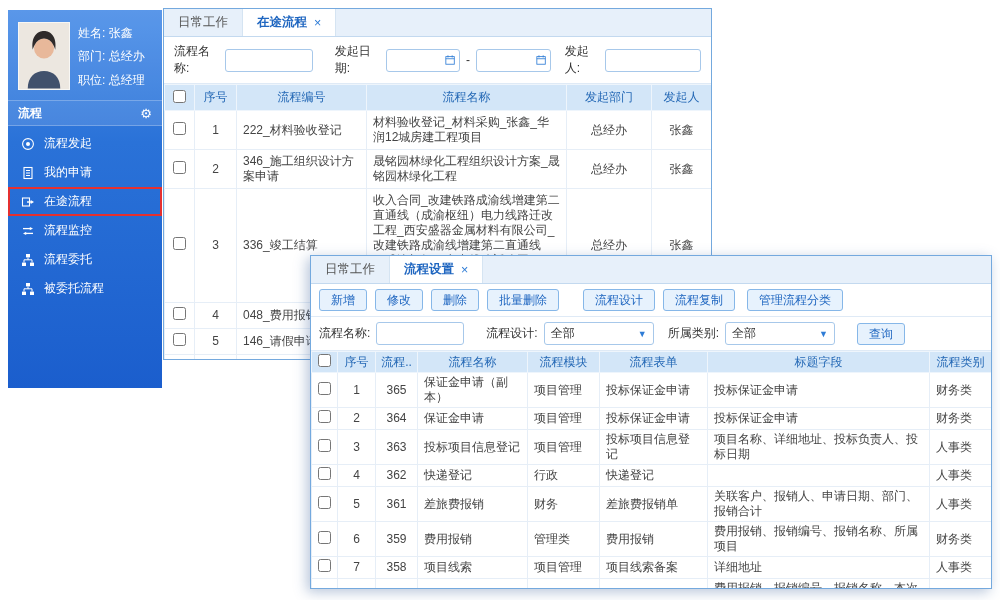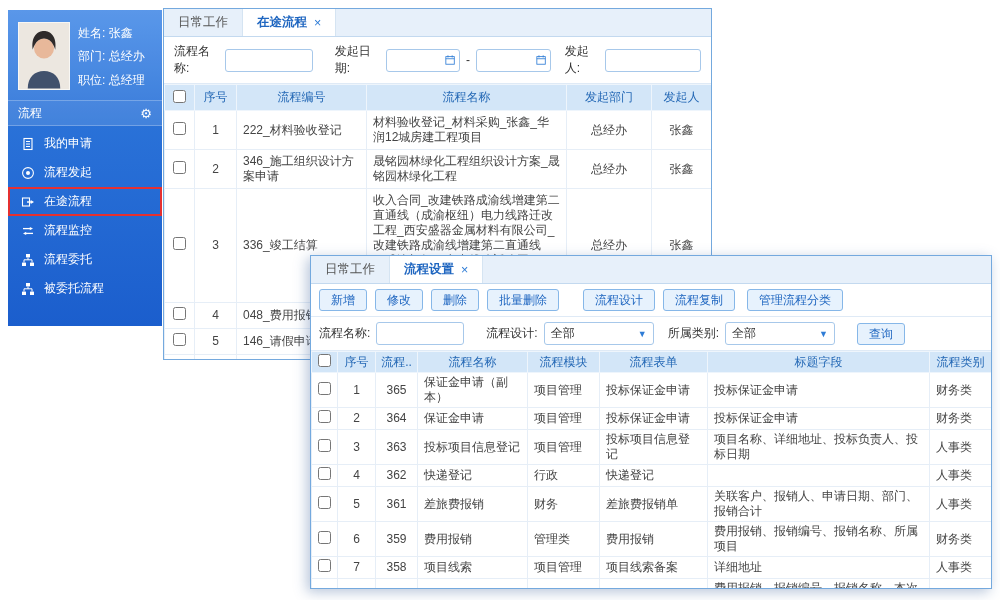--- a/index.html
+++ b/index.html
@@ -1,28 +1,28 @@
 <!DOCTYPE html>
 <html><head>
 <meta charset="utf-8">
 <style>
   *{box-sizing:border-box;margin:0;padding:0;}
   html,body{width:1000px;height:600px;}
   body{background:#fff;font-family:"Liberation Sans","DejaVu Sans",sans-serif;position:relative;overflow:hidden;}
   .screen{position:absolute;inset:0;background:#fff;}
 
   
-  .sidebar{position:absolute;left:8px;top:10px;width:154px;height:316px;
+  .sidebar{position:absolute;left:8px;top:10px;width:154px;height:378px;
     background:linear-gradient(180deg,#4c8fe8 0%,#2a72d8 35%,#1b5ecd 100%);
     color:#fff;font-size:12px;}
   .profile{display:flex;gap:8px;padding:12px 8px 8px 10px;background:rgba(255,255,255,.08);}
   .photo{width:52px;height:68px;flex:none;border:1px solid rgba(255,255,255,.65);background:#ece7e0;overflow:hidden;}
   .pinfo{display:flex;flex-direction:column;justify-content:center;line-height:1.95;white-space:nowrap;}
   .section-head{display:flex;justify-content:space-between;align-items:center;height:26px;padding:1px 10px;
-    font-weight:normal;background:rgba(255,255,255,.12);
+    font-weight:bold;background:rgba(255,255,255,.12);
     border-top:1px solid rgba(255,255,255,.25);border-bottom:1px solid rgba(255,255,255,.25);}
   .gear{cursor:pointer;font-size:13px;line-height:1;}
   .menu{padding-top:3px;}
   .mi{display:flex;align-items:center;gap:9px;height:29px;padding:0 13px;cursor:pointer;}
   .mi .ic{width:14px;height:14px;display:flex;flex:none;}
   .mi.selected{outline:2px solid #e53030;outline-offset:-2px;}
 
   
   .win{position:absolute;background:#fff;border:1px solid #74a9de;overflow:hidden;}
   .win1{left:163px;top:8px;width:549px;height:352px;z-index:1;}
@@ -82,36 +82,36 @@
 
     <div class="section-head">
       <span>流程</span>
       <span class="gear">⚙</span>
     </div>
 
     <nav class="menu">
       <div class="mi">
         <span class="ic">
           <svg width="14" height="14" viewBox="0 0 14 14">
+              <circle cx="7" cy="7" r="5.4" fill="none" stroke="#fff" stroke-width="1.1"></circle>
+              <circle cx="7" cy="7" r="2" fill="#fff"></circle>
+            </svg>
+        </span>
+        <span>流程发起</span>
+      </div>
+      <div class="mi">
+        <span class="ic">
+          <svg width="14" height="14" viewBox="0 0 14 14">
               <rect x="3" y="1.5" width="8" height="11" fill="none" stroke="#fff" stroke-width="1.1"></rect>
               <line x1="5" y1="4.5" x2="9" y2="4.5" stroke="#fff"></line>
               <line x1="5" y1="7" x2="9" y2="7" stroke="#fff"></line>
               <line x1="5" y1="9.5" x2="9" y2="9.5" stroke="#fff"></line>
             </svg>
         </span>
         <span>我的申请</span>
-      </div>
-      <div class="mi">
-        <span class="ic">
-          <svg width="14" height="14" viewBox="0 0 14 14">
-              <circle cx="7" cy="7" r="5.4" fill="none" stroke="#fff" stroke-width="1.1"></circle>
-              <circle cx="7" cy="7" r="2" fill="#fff"></circle>
-            </svg>
-        </span>
-        <span>流程发起</span>
       </div>
       <div class="mi selected">
         <span class="ic">
           <svg width="14" height="14" viewBox="0 0 14 14">
               <rect x="1.5" y="3" width="7" height="8" fill="none" stroke="#fff" stroke-width="1.1"></rect>
               <line x1="6" y1="7" x2="10.5" y2="7" stroke="#fff" stroke-width="1.4"></line>
               <polygon points="13,7 9.7,5.1 9.7,8.9" fill="#fff"></polygon>
             </svg>
         </span>
         <span>在途流程</span>

